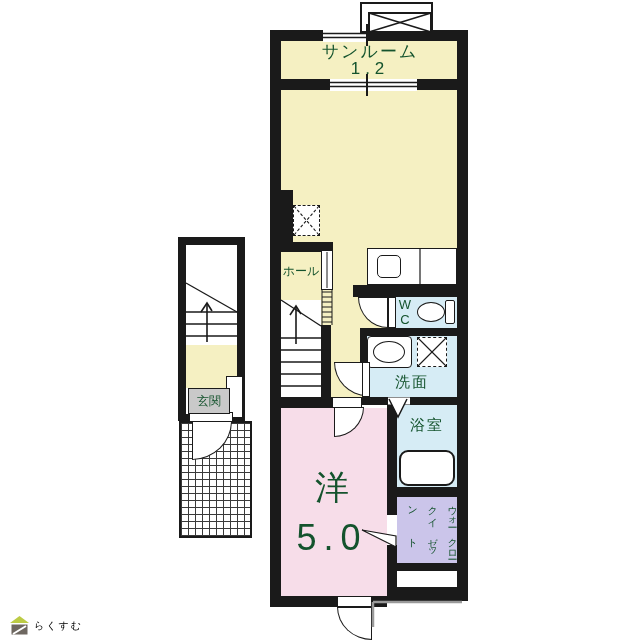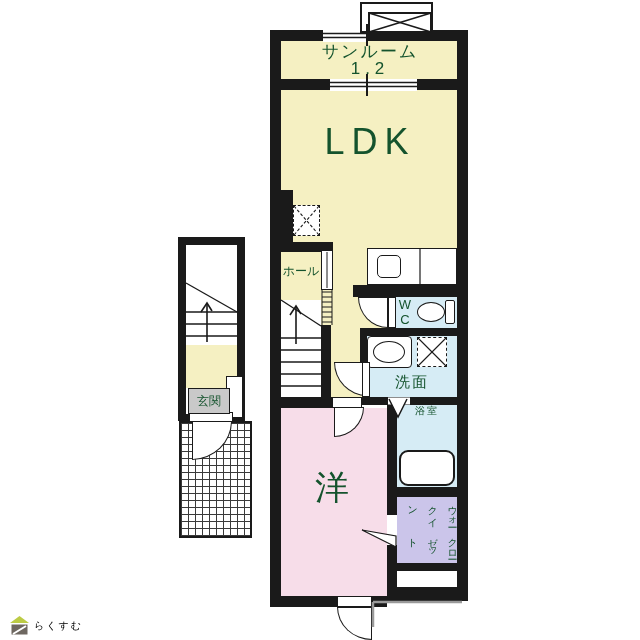--- a/index.html
+++ b/index.html
@@ -176,40 +176,40 @@
         <line x1="373" y1="602" x2="373" y2="627"></line>
     </g>
   </svg>
 
   <div class="lbl" style="left:300px;top:42px;width:140px;height:18px;font-size:17px;letter-spacing:2px;">
     <span>サンルーム</span>
   </div>
   <div class="lbl" style="left:330px;top:60px;width:80px;height:18px;font-size:17px;letter-spacing:5px;">
     <span>1.2</span>
   </div>
-  <div class="lbl" style="left:300px;top:121px;width:140px;height:42px;font-size:36px;letter-spacing:7px;">
-    <span>LDK</span>
-  </div>
   <div class="lbl" style="left:279px;top:263px;width:44px;height:16px;font-size:12px;align-items:center;">
     <span>ホール</span>
   </div>
   <div class="lbl" style="left:396px;top:296px;width:18px;height:16px;font-size:13px;">
     <span>W</span>
   </div>
   <div class="lbl" style="left:396px;top:311px;width:18px;height:16px;font-size:13px;">
     <span>C</span>
   </div>
   <div class="lbl" style="left:382px;top:372px;width:60px;height:20px;font-size:15px;letter-spacing:2px;">
     <span>洗面</span>
   </div>
-  <div class="lbl" style="left:399px;top:401px;width:56px;height:20px;font-size:10px;letter-spacing:2px;">
+  <div class="lbl" style="left:399px;top:415px;width:56px;height:20px;font-size:15px;letter-spacing:2px;">
     <span>浴室</span>
   </div>
   <div class="lbl" style="left:302px;top:468px;width:60px;height:40px;font-size:34px;">
     <span>洋</span>
+  </div>
+  <div class="lbl" style="left:288px;top:516px;width:88px;height:44px;font-size:36px;letter-spacing:7px;">
+    <span>5.0</span>
   </div>
   <div class="lbl vtext" style="left:411px;top:499px;width:42px;height:64px;font-size:10px;line-height:2;">
     <span style="display:block;">ウォークイン</span>
     <span style="display:block;">クローゼット</span>
   </div>
 
   <div class="logo">
     <svg width="19" height="19" viewBox="0 0 19 19">
       <polygon points="9.5,0 19,7 0,7" fill="#bccb45"></polygon>
       <rect x="1.5" y="8.5" width="16" height="10" fill="#6e6760"></rect>

